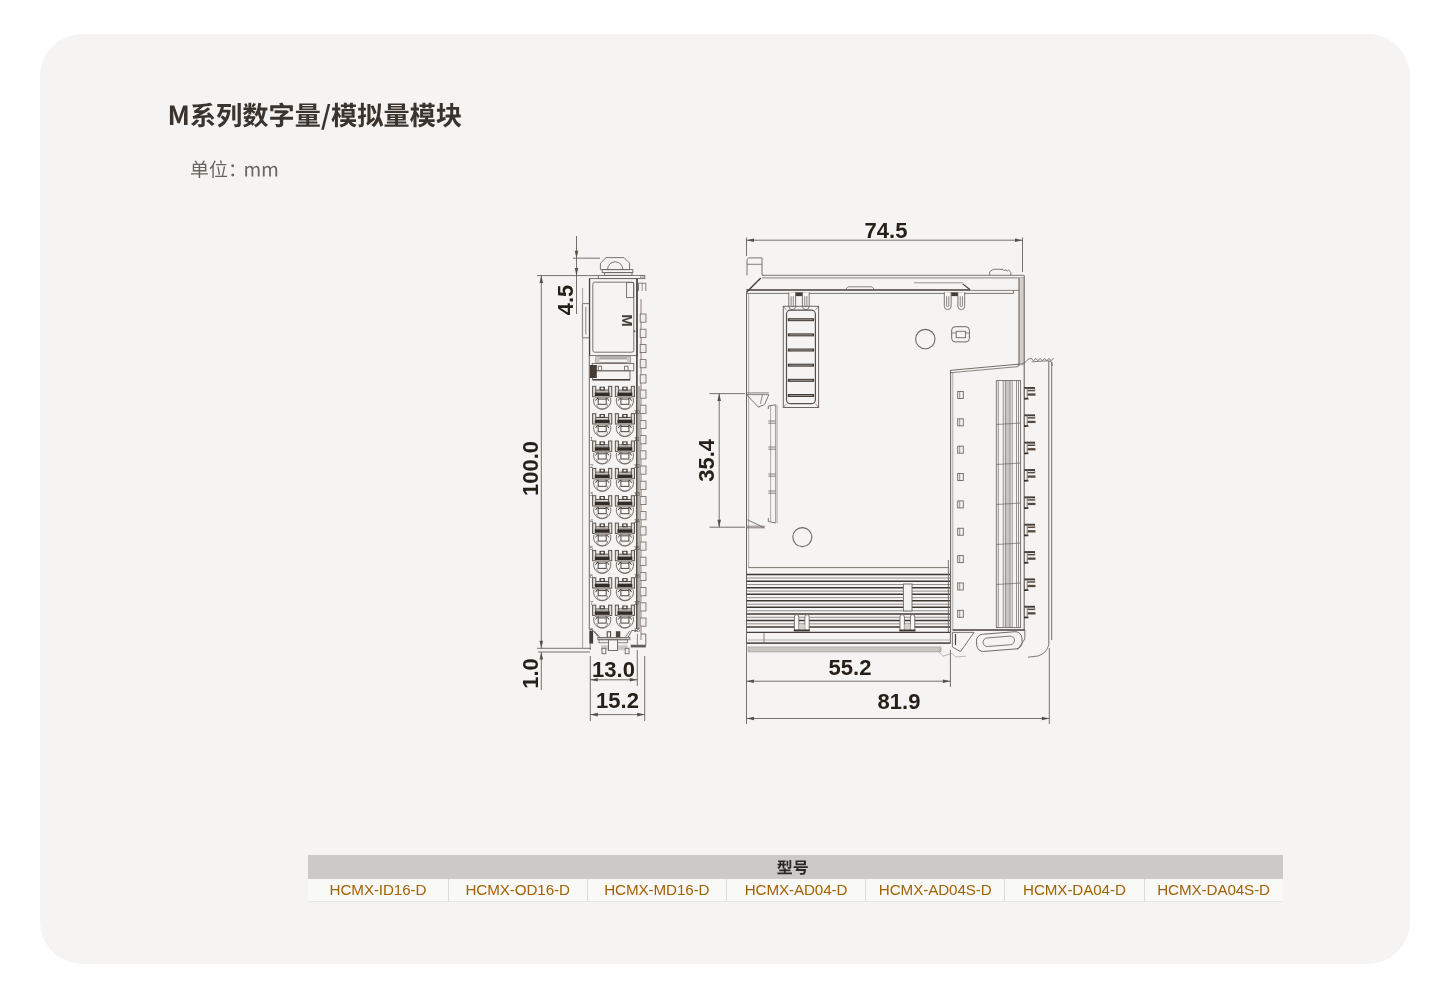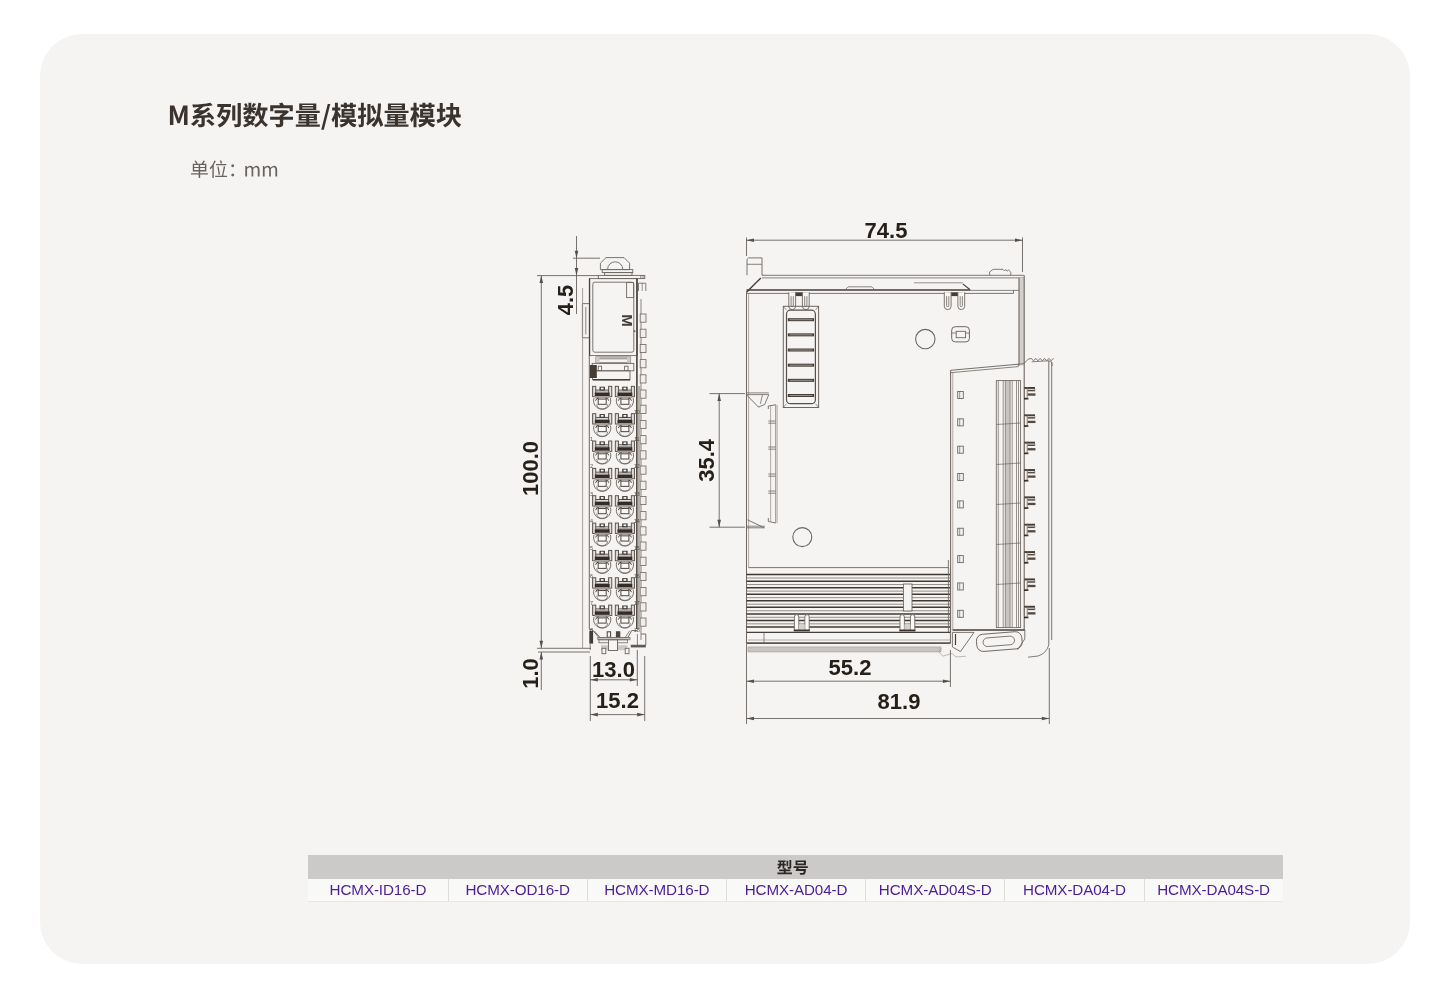--- a/index.html
+++ b/index.html
@@ -1,21 +1,21 @@
 <!DOCTYPE html>
 <html><head><meta charset="utf-8"><style>
 * { margin:0; padding:0; box-sizing:border-box; }
 html,body { width:1440px; height:1008px; background:#ffffff; font-family:"Liberation Sans",sans-serif; }
 .card { position:absolute; left:40px; top:34px; width:1370px; height:930px; background:#f5f4f3; border-radius:42px; }
 .art { position:absolute; left:0; top:0; }
 .tbl { position:absolute; left:308.4px; top:855.3px; width:974.4px; }
 .hdr { height:23.5px; background:#cbcac9; }
 .row { display:flex; height:23.4px; background:#f9f9f8; border-bottom:1px solid #e7e6e5; }
 .cell { width:139.2px; height:100%; display:flex; align-items:center; justify-content:center;
-        font-size:15.2px; color:#4c1d95; border-left:1px solid #dedddc; letter-spacing:-0.1px; }
+        font-size:15.2px; color:#a16207; border-left:1px solid #dedddc; letter-spacing:-0.1px; }
 .cell:first-child { border-left:none; }
 </style></head>
 <body>
 <div class="card"></div>
 <div class="tbl">
     <div class="hdr"></div>
     <div class="row">
       <div class="cell">HCMX-ID16-D</div>
       <div class="cell">HCMX-OD16-D</div>
       <div class="cell">HCMX-MD16-D</div>

